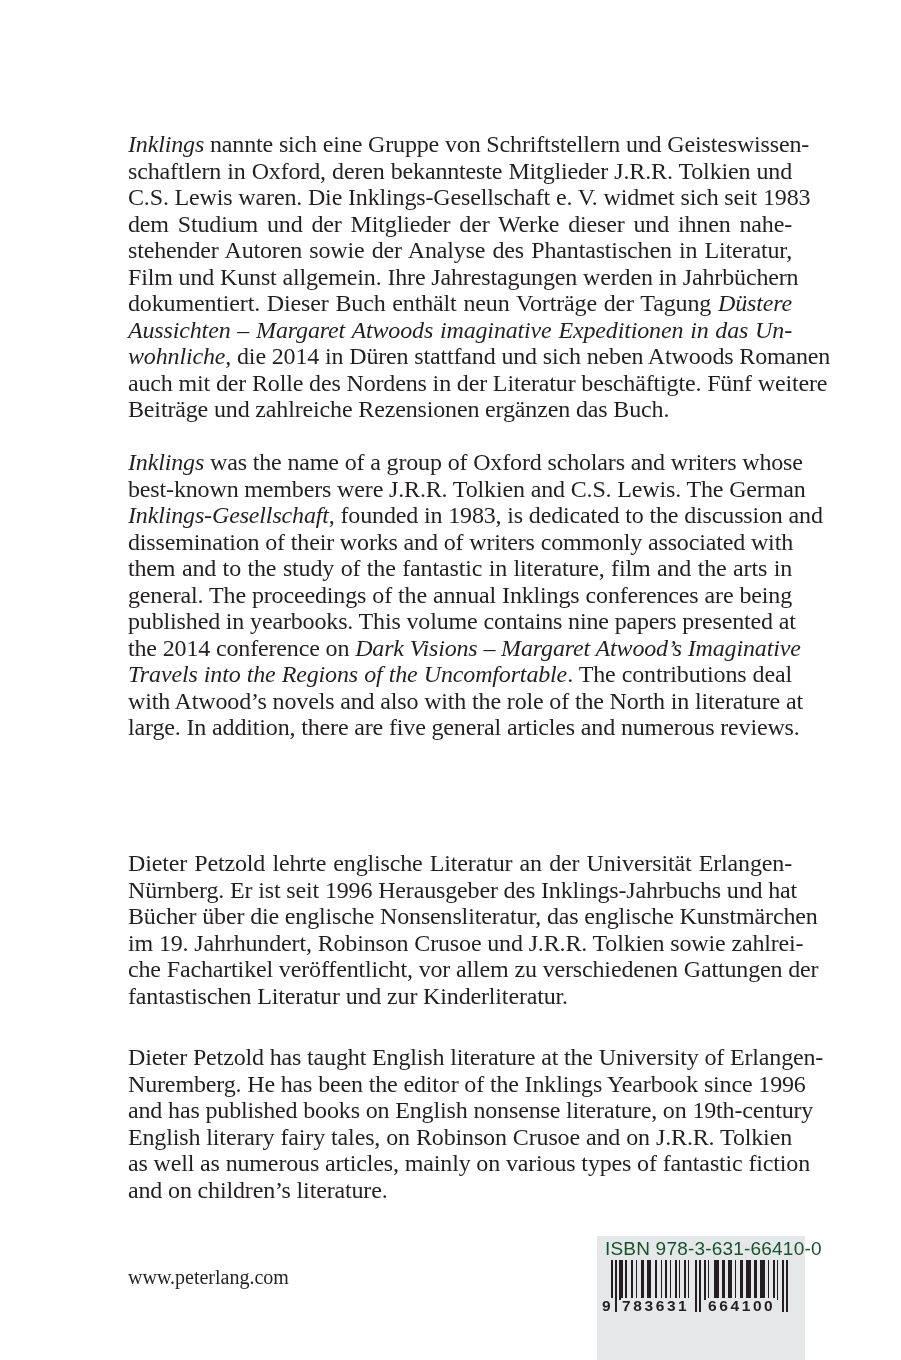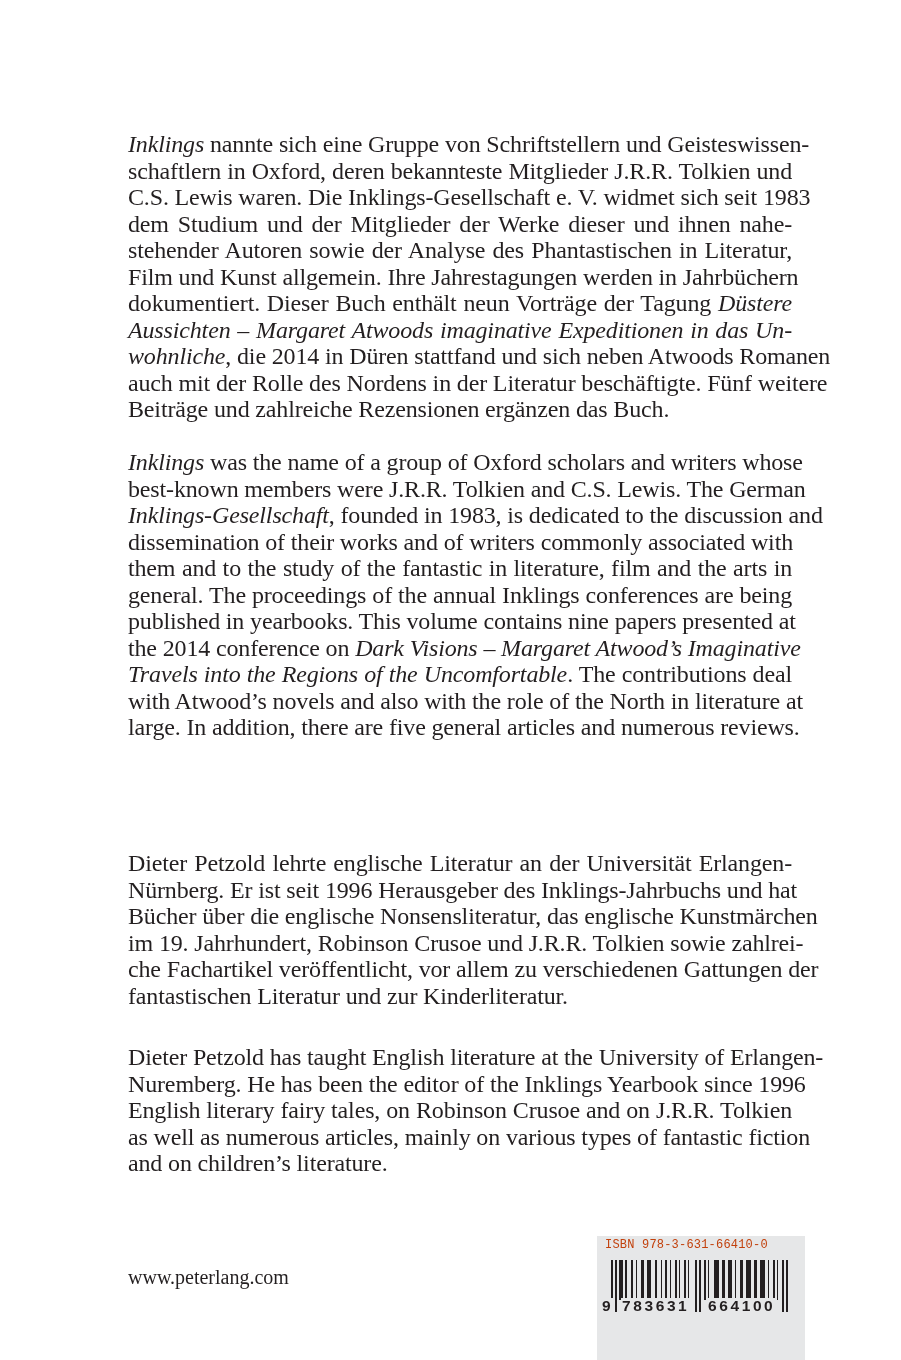--- a/index.html
+++ b/index.html
@@ -22,22 +22,22 @@
   .url {
     position: absolute; left: 128px; top: 1264px;
     font-size: 20px; line-height: 26.5px;
   }
   .isbn-box {
     position: absolute; left: 597px; top: 1236px; width: 208px; height: 124px;
     background: #e6e7e8;
   }
   .isbn-label {
     position: absolute; left: 8px; top: 2px; width: 194px;
-    font-family: Liberation Mono, monospace;
-    font-size: 12px; letter-spacing: 0.2px; color: #c2410c;
+    font-family: Liberation Sans, sans-serif;
+    font-size: 19px; letter-spacing: 0.2px; color: #14532d;
     white-space: nowrap;
   }
   .bars {
     position: absolute; left: 14px; top: 24px; height: 52px; width: 186px;
   }
   .bar { position: absolute; top: 0; background: #231f20; }
   .digits {
     position: absolute; top: 62px;
     font-family: "Liberation Sans", "DejaVu Sans", sans-serif;
     font-size: 15.5px; font-weight: bold; color: #231f20; letter-spacing: 2.6px;
@@ -78,20 +78,21 @@
       <span class="line"><span>Dieter Petzold lehrte englische Literatur an der Universität Erlangen-</span></span>
       <span class="line"><span>Nürnberg. Er ist seit 1996 Herausgeber des Inklings-Jahrbuchs und hat</span></span>
       <span class="line"><span>Bücher über die englische Nonsensliteratur, das englische Kunstmärchen</span></span>
       <span class="line"><span>im 19. Jahrhundert, Robinson Crusoe und J.R.R. Tolkien sowie zahlrei-</span></span>
       <span class="line"><span>che Fachartikel veröffentlicht, vor allem zu verschiedenen Gattungen der</span></span>
       <span class="line last"><span>fantastischen Literatur und zur Kinderliteratur.</span></span>
     </div>
     <div class="para" style="top: 996px; margin-top: 48px;">
       <span class="line"><span>Dieter Petzold has taught English literature at the University of Erlangen-</span></span>
       <span class="line"><span>Nuremberg. He has been the editor of the Inklings Yearbook since 1996</span></span>
+      <span class="line"><span>and has published books on English nonsense literature, on 19th-century</span></span>
       <span class="line"><span>English literary fairy tales, on Robinson Crusoe and on J.R.R. Tolkien</span></span>
       <span class="line"><span>as well as numerous articles, mainly on various types of fantastic fiction</span></span>
       <span class="line last"><span>and on children’s literature.</span></span>
     </div>
   </div>
 
 <div class="url">www.peterlang.com</div>
 
 <div class="isbn-box">
   <div class="isbn-label">ISBN 978-3-631-66410-0</div>

